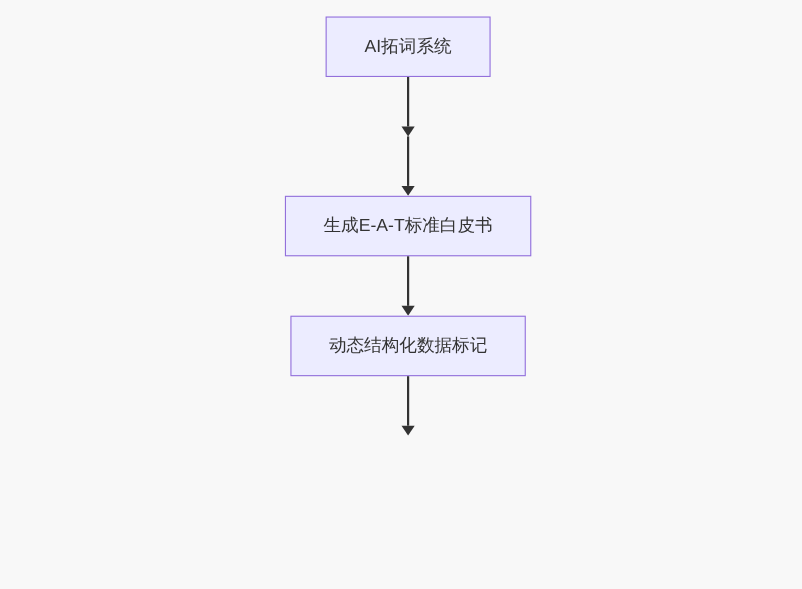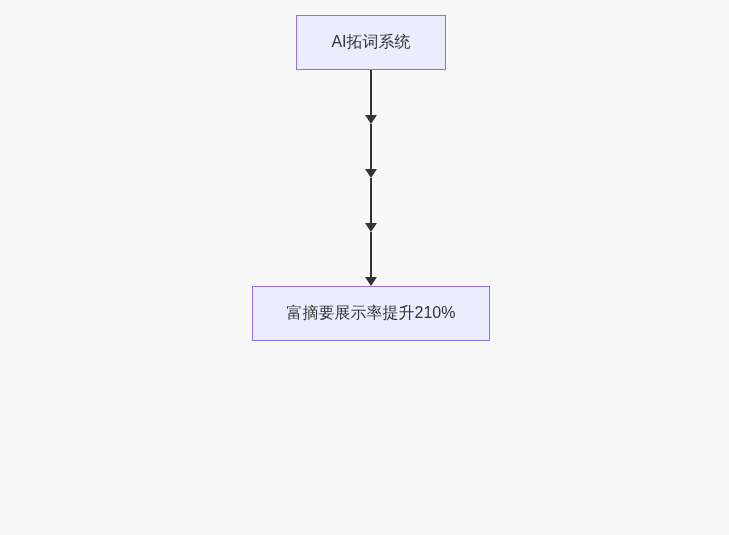--- a/index.html
+++ b/index.html
@@ -71,29 +71,32 @@
     <div class="line"></div>
     <div class="arrowhead"></div>
   </div>
 
 
   <div class="connector">
     <div class="line"></div>
     <div class="arrowhead"></div>
   </div>
 
+  <div class="node">
+    <span>生成E-A-T标准白皮书</span>
+  </div>
+
+  <div class="connector">
+    <div class="line"></div>
+    <div class="arrowhead"></div>
+  </div>
+
+  <div class="node">
+    <span>动态结构化数据标记</span>
+  </div>
 
   <div class="connector">
     <div class="line"></div>
     <div class="arrowhead"></div>
   </div>
 
 
-  <div class="connector">
-    <div class="line"></div>
-    <div class="arrowhead"></div>
-  </div>
-
-  <div class="node">
-    <span>富摘要展示率提升210%</span>
-  </div>
-
 </div>
 
 </body></html>

